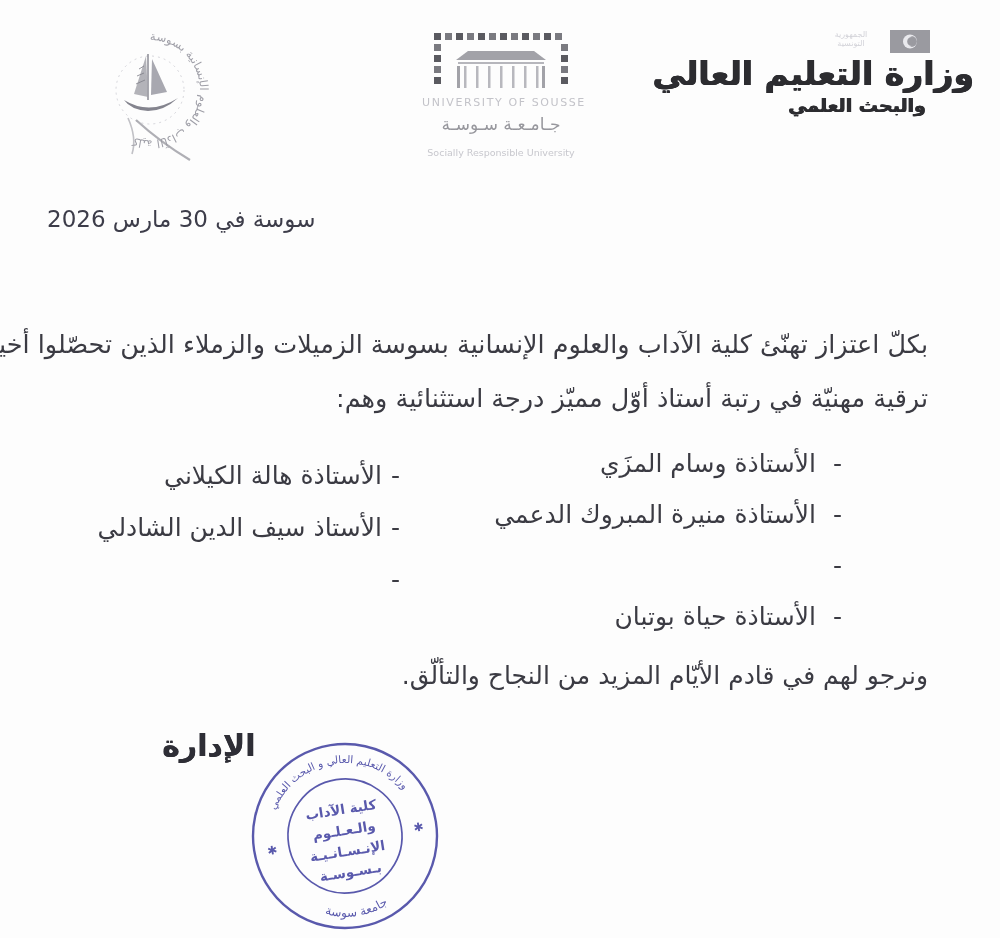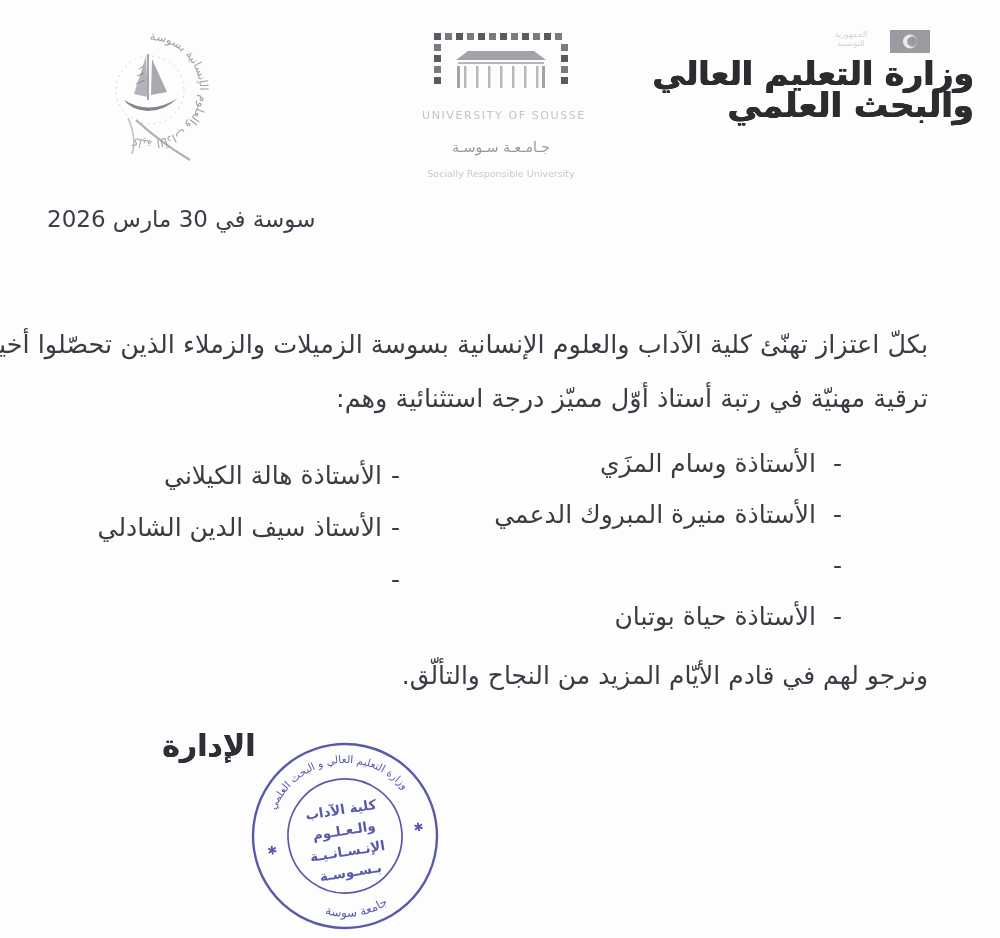--- a/index.html
+++ b/index.html
@@ -9,30 +9,30 @@
     background:#fdfdfd;
     font-family:"DejaVu Sans",sans-serif;
     color:#3b3b43;
     overflow:hidden;
   }
   
   .faculty-logo{position:absolute;left:38px;top:14px;}
   .fac-ring{font-size:11.5px;letter-spacing:3px;fill:#8f8f99;opacity:.85;}
   .univ-logo{position:absolute;left:422px;top:33px;width:158px;text-align:center;}
   .univ-icon{display:block;margin:0 auto;}
-  .univ-en{margin-top:16px;font-size:11px;letter-spacing:1.6px;color:#c3c3c9;white-space:nowrap;}
-  .univ-ar{margin-top:17px;font-size:14px;color:#97979d;white-space:nowrap;direction:rtl;}
+  .univ-en{margin-top:3px;font-size:11px;letter-spacing:1.6px;color:#c3c3c9;white-space:nowrap;}
+  .univ-ar{margin-top:5px;font-size:17px;color:#97979d;white-space:nowrap;direction:rtl;}
   .univ-tag{margin-top:13px;font-size:9.5px;color:#c7c7cd;white-space:nowrap;}
   .ministry{position:absolute;left:740px;top:30px;width:234px;text-align:center;}
   .rep-row{display:flex;justify-content:center;align-items:flex-start;gap:8px;margin-left:36px;height:27px;}
   .rep-text{font-size:8px;line-height:9px;color:#d2d2d8;direction:rtl;width:62px;text-align:center;}
   .min-line{font-weight:bold;color:#2c2c30;direction:rtl;white-space:nowrap;
             text-shadow:.5px 0 0 #2c2c30,-.5px 0 0 #2c2c30;}
   .min-line1{font-size:33px;line-height:33px;}
-  .min-line2{font-size:34px;line-height:31px;}
+  .min-line2{font-size:19px;line-height:31px;}
   
   .date{position:absolute;left:47px;top:206px;font-size:23px;color:#3d3d4a;direction:rtl;white-space:nowrap;}
   .body-line{position:absolute;right:72px;font-size:25.5px;color:#3b3b43;direction:rtl;white-space:nowrap;}
   .body-line1{top:329px;}
   .body-line2{top:383px;}
   .names-col{position:absolute;direction:rtl;font-size:25px;color:#3b3b43;}
   .names-right{right:158px;top:438px;}
   .names-left{right:600px;top:449px;}
   .name-item{height:51px;display:flex;align-items:center;gap:17px;white-space:nowrap;}
   .names-left .name-item{gap:9px;height:52px;}

